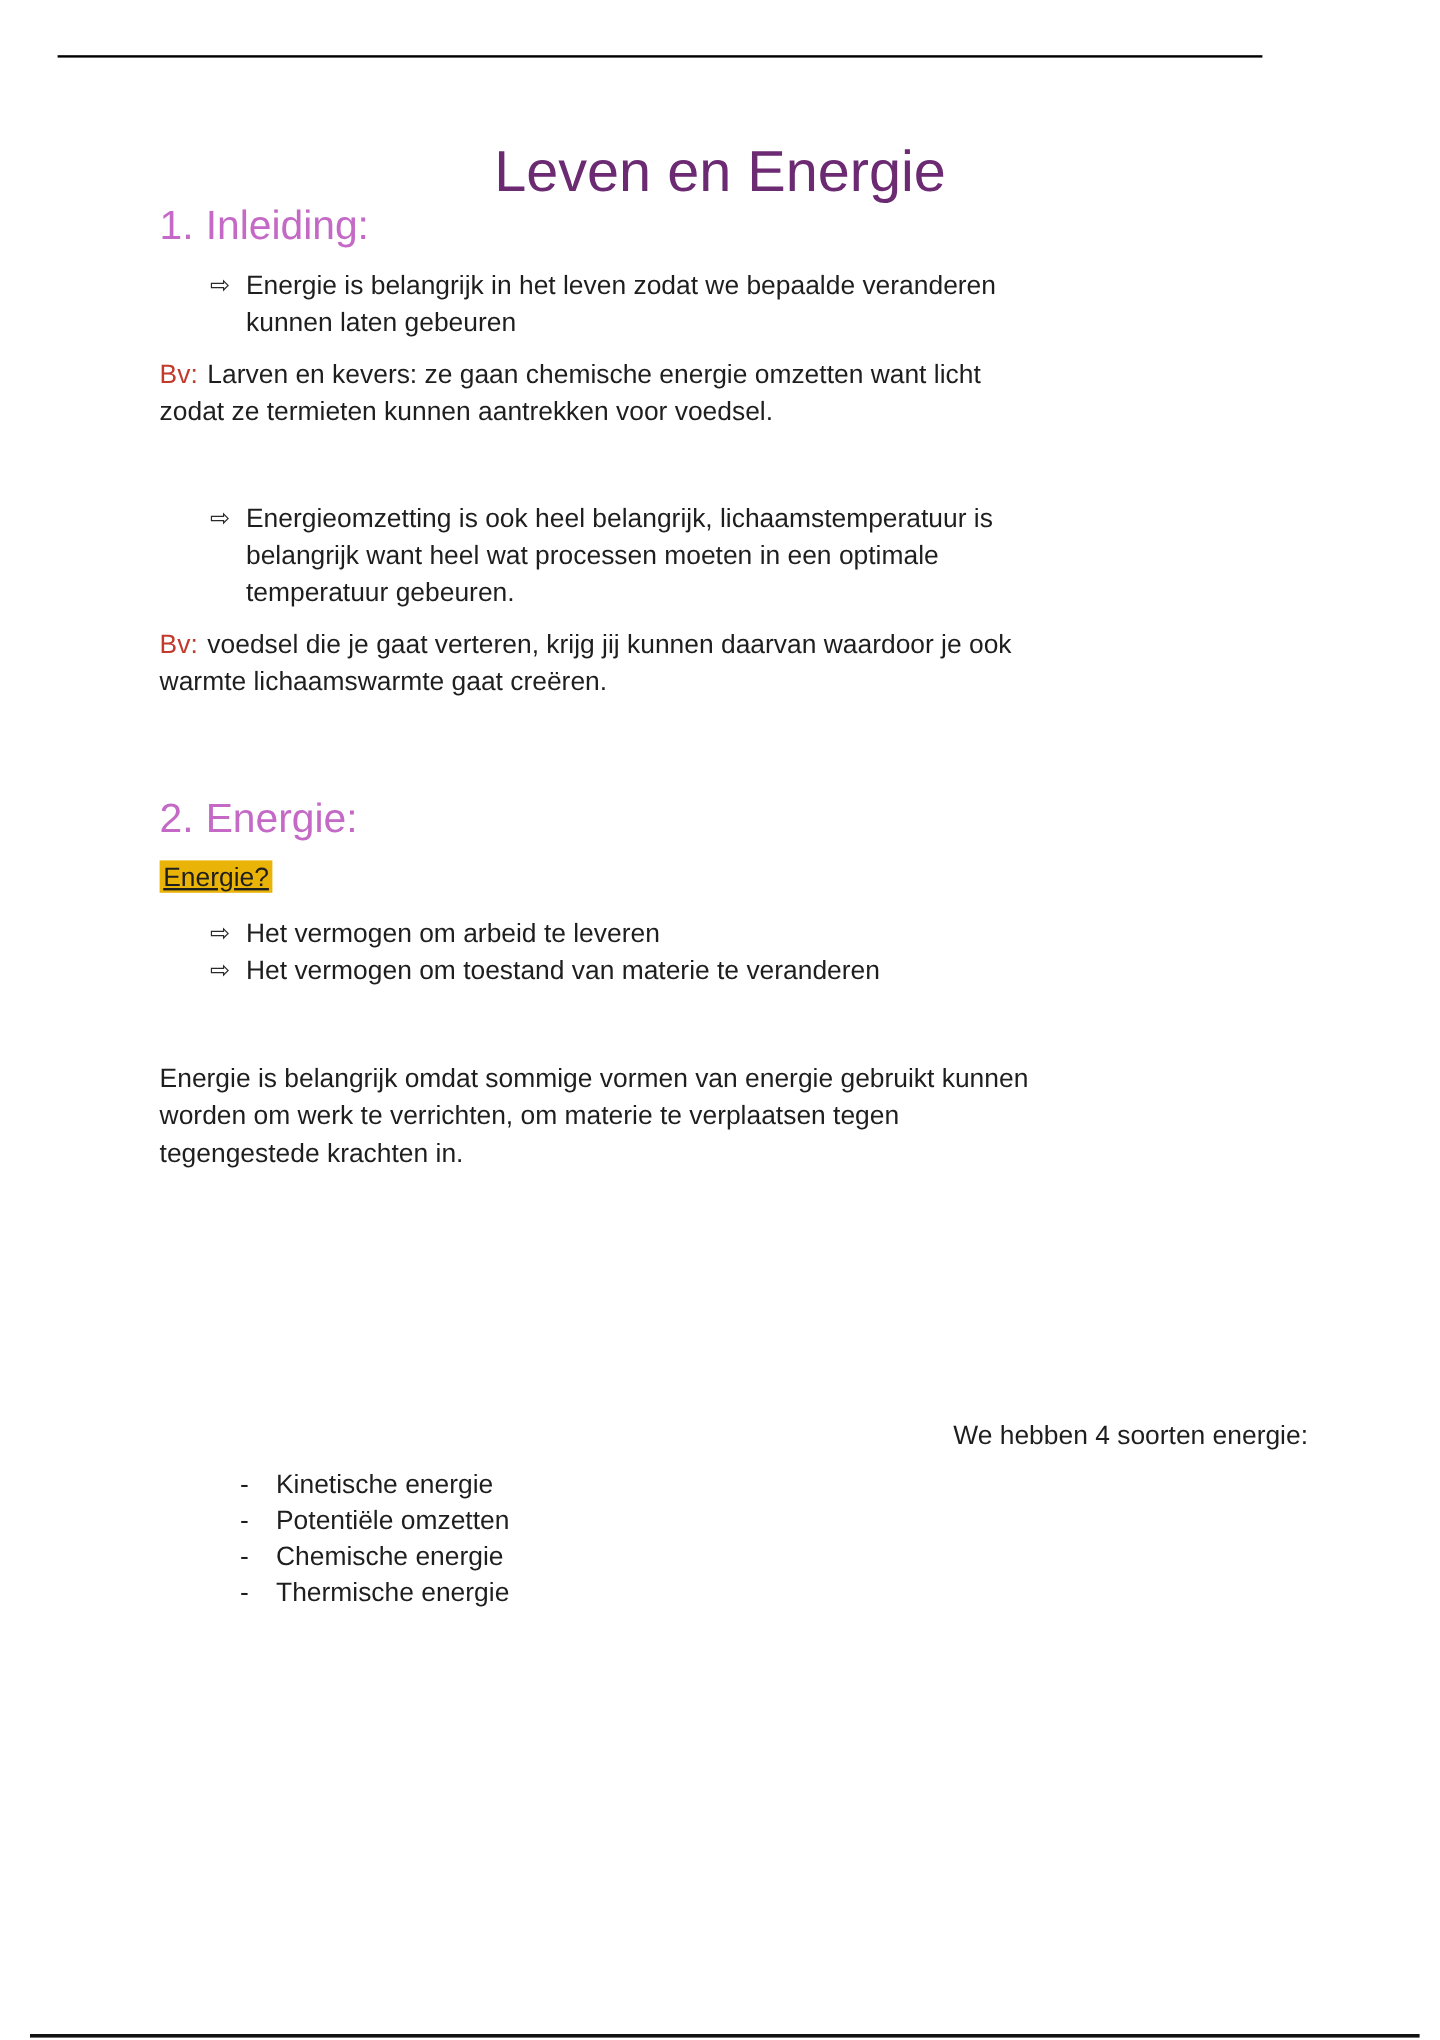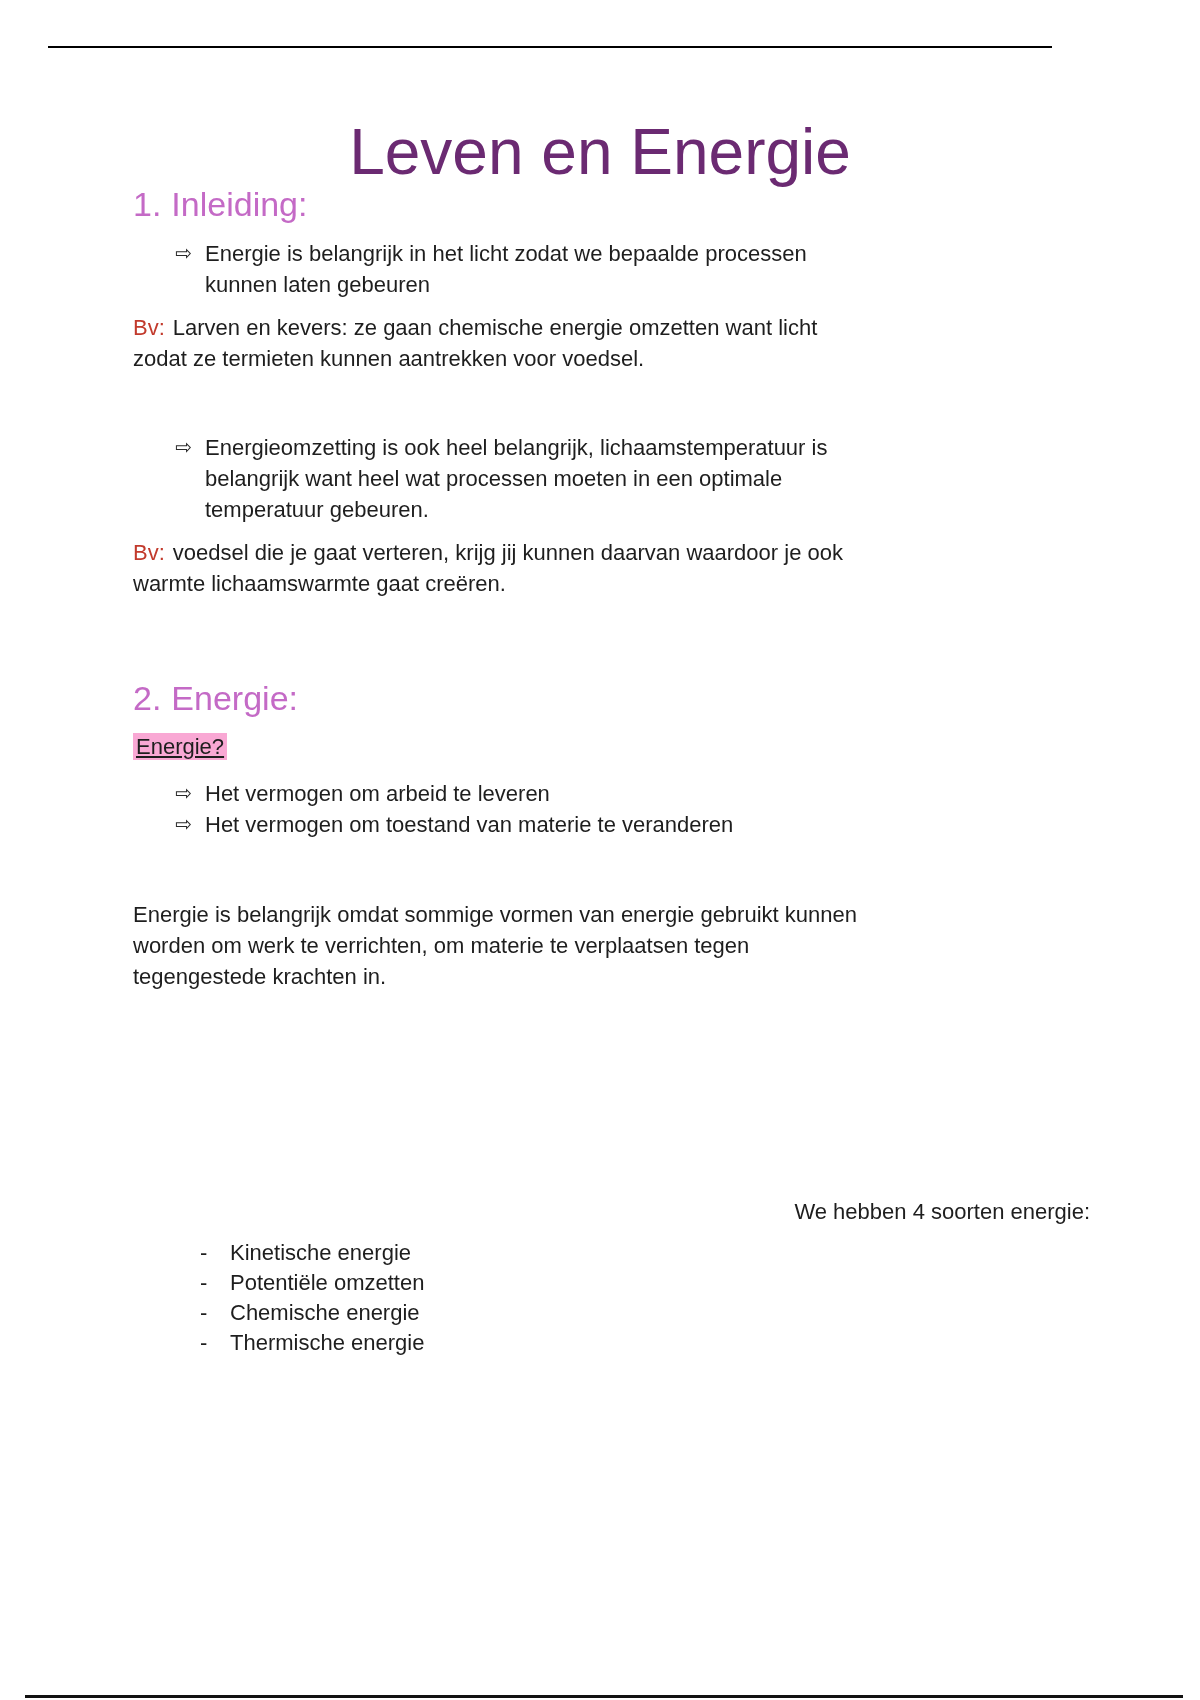--- a/index.html
+++ b/index.html
@@ -24,21 +24,21 @@
   .bottom-rule {
     position: absolute;
     bottom: 2px; left: 25px;
     width: 1158px; height: 3px;
     background: #111;
   }
   .page-title {
     padding-top: 120px;
     margin: 0;
     text-align: center;
-    font-size: 64px;
+    font-size: 48px;
     line-height: 1;
     font-weight: 400;
     color: #6b2a72;
   }
   .content {
     padding-left: 133px;
     padding-right: 110px;
   }
   .section-heading {
     margin: 0;
@@ -71,21 +71,21 @@
   .example {
     margin: 12px 0 0 0;
     white-space: pre-line;
   }
   .example .bv {
     color: #c23a2c;
     margin-right: 8px;
   }
   .highlight-line { margin-top: 13px; }
   .highlight {
-    background: #f9a8d4;
+    background: #eab308;
     text-decoration: underline;
     padding: 1px 3px;
   }
   .paragraph {
     margin: 59px 0 0 0;
     white-space: pre-line;
   }
   .list-intro {
     margin: 204px 0 0 0;
     text-align: right;
@@ -109,21 +109,21 @@
 <h1 class="page-title">Leven en Energie</h1>
 
 <div class="content">
 
   <h2 class="section-heading h1-inleiding">
     <span class="num">1.</span><span>Inleiding:</span>
   </h2>
 
   <div class="bullet-row mt-bullet1">
     <span class="arrow">⇨</span>
-    <span class="bullet-text">Energie is belangrijk in het licht zodat we bepaalde processen
+    <span class="bullet-text">Energie is belangrijk in het leven zodat we bepaalde veranderen
 kunnen laten gebeuren</span>
   </div>
 
   <p class="example"><span class="bv">Bv:</span><span>Larven en kevers: ze gaan chemische energie omzetten want licht
 zodat ze termieten kunnen aantrekken voor voedsel.</span></p>
 
   <div class="bullet-row mt-bullet2">
     <span class="arrow">⇨</span>
     <span class="bullet-text">Energieomzetting is ook heel belangrijk, lichaamstemperatuur is
 belangrijk want heel wat processen moeten in een optimale

